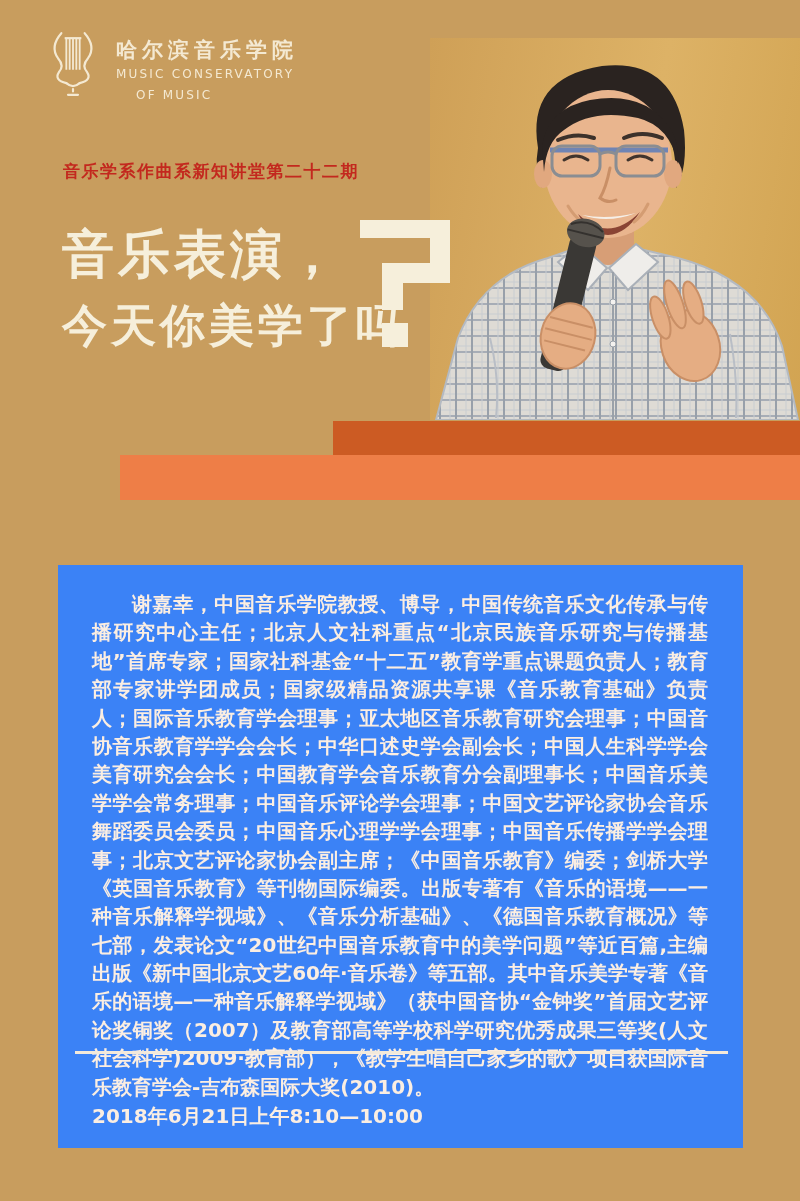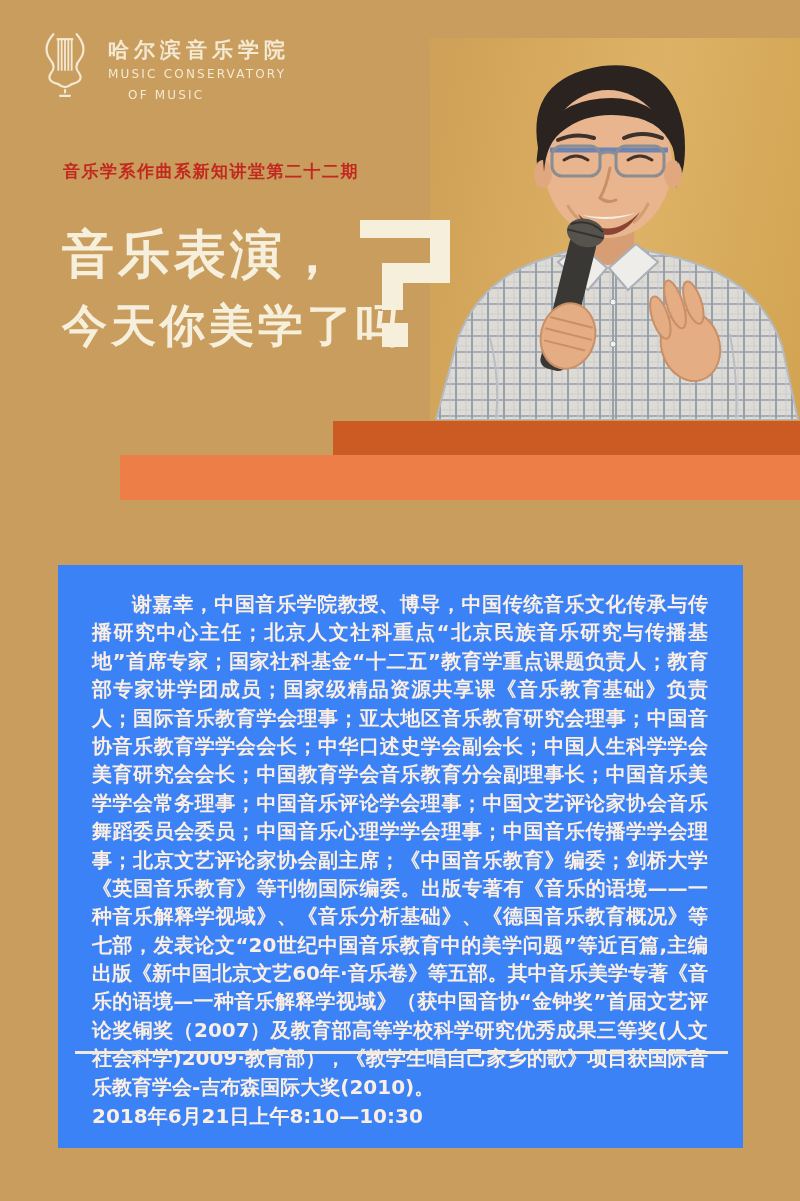--- a/index.html
+++ b/index.html
@@ -7,21 +7,21 @@
     position:relative;width:800px;height:1201px;margin:0 auto;
     background:#c89d5e;overflow:hidden;
     font-family:"DejaVu Sans","Liberation Sans",sans-serif;
   }
   
   .photo{
     position:absolute;left:430px;top:38px;width:370px;height:382px;
     background:linear-gradient(100deg,#cfa057 0%,#ddb266 55%,#d2a452 100%);
   }
   
-  .brand{position:absolute;left:40px;top:26px;display:flex;align-items:flex-end;}
+  .brand{position:absolute;left:48px;top:26px;display:flex;align-items:flex-start;}
   .brand .logo{width:50px;height:76px;}
   .brand .names{margin-left:18px;color:#f4e9d2;}
   .org-cn{font-size:21px;font-weight:bold;letter-spacing:5px;line-height:1;margin-top:14px;}
   .org-en{font-size:12px;letter-spacing:2.2px;line-height:1.25;margin-top:6px;}
   .org-en2{font-size:12px;letter-spacing:2.2px;line-height:1.25;margin-left:20px;}
   
   .series{
     position:absolute;left:63px;top:160px;
     font-size:17px;font-weight:bold;color:#c3281e;letter-spacing:1.5px;text-align:center;
   }
@@ -164,17 +164,17 @@
     <rect fill="#f6efdb" x="26" y="107" width="26" height="24"></rect>
   </svg>
 
   <div class="band-dark"></div>
   <div class="band-light"></div>
 
   <section class="panel">
     <p class="bio">谢嘉幸，中国音乐学院教授、博导，中国传统音乐文化传承与传播研究中心主任；北京人文社科重点“北京民族音乐研究与传播基地”首席专家；国家社科基金“十二五”教育学重点课题负责人；教育部专家讲学团成员；国家级精品资源共享课《音乐教育基础》负责人；国际音乐教育学会理事；亚太地区音乐教育研究会理事；中国音协音乐教育学学会会长；中华口述史学会副会长；中国人生科学学会美育研究会会长；中国教育学会音乐教育分会副理事长；中国音乐美学学会常务理事；中国音乐评论学会理事；中国文艺评论家协会音乐舞蹈委员会委员；中国音乐心理学学会理事；中国音乐传播学学会理事；北京文艺评论家协会副主席；《中国音乐教育》编委；剑桥大学《英国音乐教育》等刊物国际编委。出版专著有《音乐的语境——一种音乐解释学视域》、《音乐分析基础》、《德国音乐教育概况》等七部，发表论文“20世纪中国音乐教育中的美学问题”等近百篇,主编出版《新中国北京文艺60年·音乐卷》等五部。其中音乐美学专著《音乐的语境—一种音乐解释学视域》（获中国音协“金钟奖”首届文艺评论奖铜奖（2007）及教育部高等学校科学研究优秀成果三等奖(人文社会科学)2009·教育部），《教学生唱自己家乡的歌》项目获国际音乐教育学会-吉布森国际大奖(2010)。</p>
     <hr class="rule">
     <div class="panel-footer">
-      <span>2018年6月21日上午8:10—10:30</span>
+      <span>2018年6月21日上午8:10—10:00</span>
     </div>
   </section>
 
 </div>
 
 </body></html>

